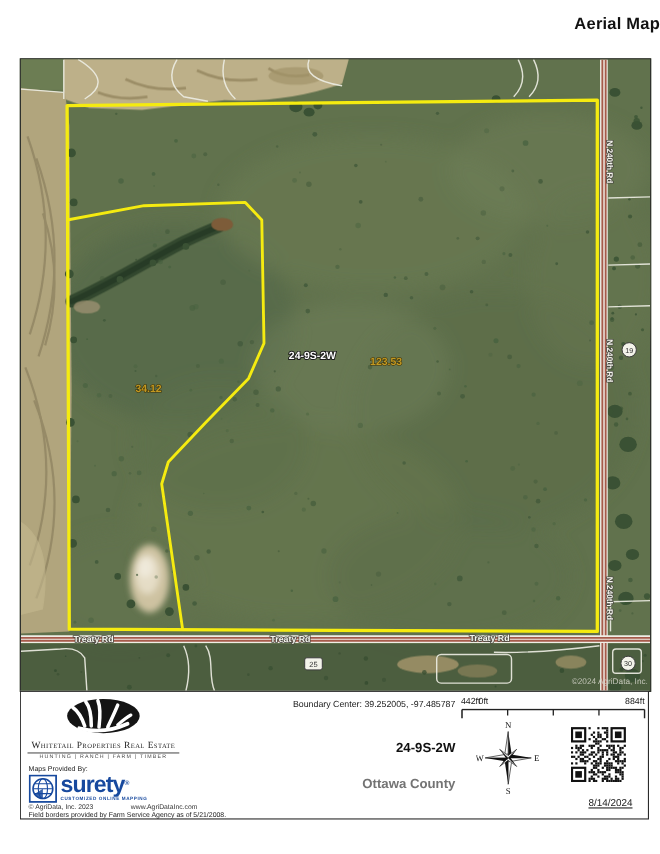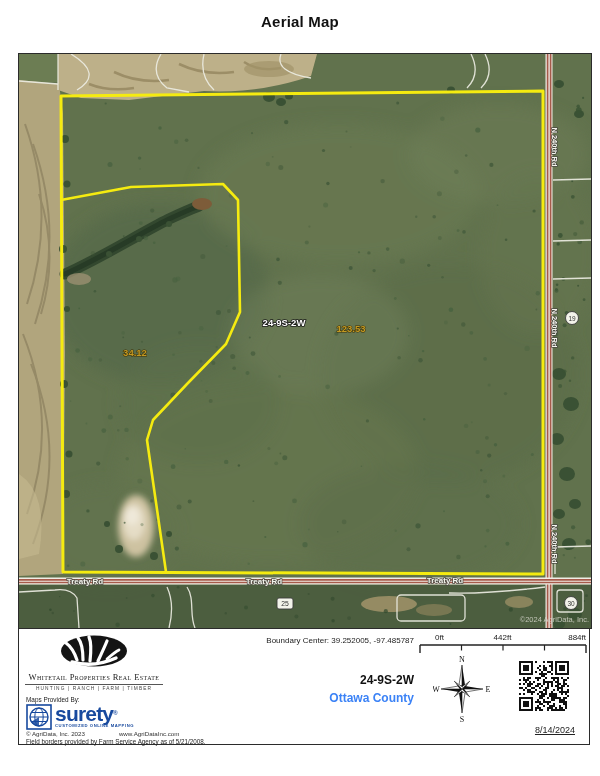--- a/index.html
+++ b/index.html
@@ -1,18 +1,18 @@
 <!DOCTYPE html>
 <html><head>
 <meta charset="utf-8">
 <style>
   html,body{margin:0;padding:0;background:#fff;}
   .page{position:relative;width:600px;height:776px;background:#fff;overflow:hidden;
         font-family:"Liberation Sans",sans-serif;}
-  .title{position:absolute;top:13px;left:0;width:600px;text-align:center;
+  .title{position:absolute;top:13px;left:0;width:600px;text-align:right;
          font-size:15px;font-weight:bold;color:#111;letter-spacing:.2px;}
   .map-frame{position:absolute;left:18px;top:53px;width:572px;height:574px;
              border:1px solid #2b2b2b;box-sizing:content-box;background:#61724d;}
   .footer{position:absolute;left:18px;top:628px;width:572px;height:117px;
           border:1px solid #2b2b2b;background:#fff;box-sizing:border-box;}
   
   .f-left{position:absolute;left:0;top:0;width:215px;height:117px;}
   .brand-logo{position:absolute;left:0;top:2px;}
   .brand-name{position:absolute;left:0;top:43px;width:150px;text-align:center;
       font-family:"Liberation Serif",serif;font-variant:small-caps;font-size:8.6px;
@@ -27,27 +27,27 @@
   .surety-reg{font-size:6px;vertical-align:top;font-weight:bold;color:#17499e;}
   .surety-tag{position:absolute;left:36px;top:94px;font-size:4.2px;font-weight:bold;
       color:#17499e;letter-spacing:.55px;white-space:nowrap;}
   .agridata{position:absolute;left:7px;top:101px;font-size:6.2px;color:#333;white-space:nowrap;}
   .agridata span{margin-left:34px;}
   .field-note{position:absolute;left:7px;top:109px;font-size:6.3px;color:#222;white-space:nowrap;}
   
   .f-center{position:absolute;left:190px;top:0;width:205px;height:117px;text-align:right;}
   .bcenter{position:absolute;left:0;top:7px;width:205px;font-size:8px;color:#222;}
   .sec{position:absolute;left:0;top:44px;width:205px;font-size:12px;font-weight:bold;color:#111;}
-  .county{position:absolute;left:0;top:62px;width:205px;font-size:12px;font-weight:bold;color:#3b82f6;}
+  .county{position:absolute;left:0;top:76px;width:205px;font-size:12px;font-weight:bold;color:#737373;}
   .state{position:absolute;left:0;top:80px;width:205px;font-size:12px;font-weight:bold;color:#111;}
   
   .f-right{position:absolute;left:398px;top:0;width:172px;height:117px;}
   .scale-labels{position:absolute;left:2px;top:4px;width:167px;font-size:8px;color:#222;}
   .scale-labels .s0{position:absolute;left:16px;text-align:center;}
-  .scale-labels .s1{position:absolute;left:0;width:167px;text-align:center;}
+  .scale-labels .s1{position:absolute;left:0;width:167px;text-align:left;}
   .scale-labels .s2{position:absolute;right:0;margin-left:38px;}
   .scale-bar{position:absolute;left:2px;top:15px;}
   .compass{position:absolute;left:16px;top:25px;}
   .qr{position:absolute;left:102px;top:32px;width:50px;height:50px;background:#fff;}
   .fdate{position:absolute;left:18px;top:96px;width:140px;text-align:right;
       font-size:9px;color:#222;text-decoration:underline;}
 </style>
 </head>
 <body>
 

